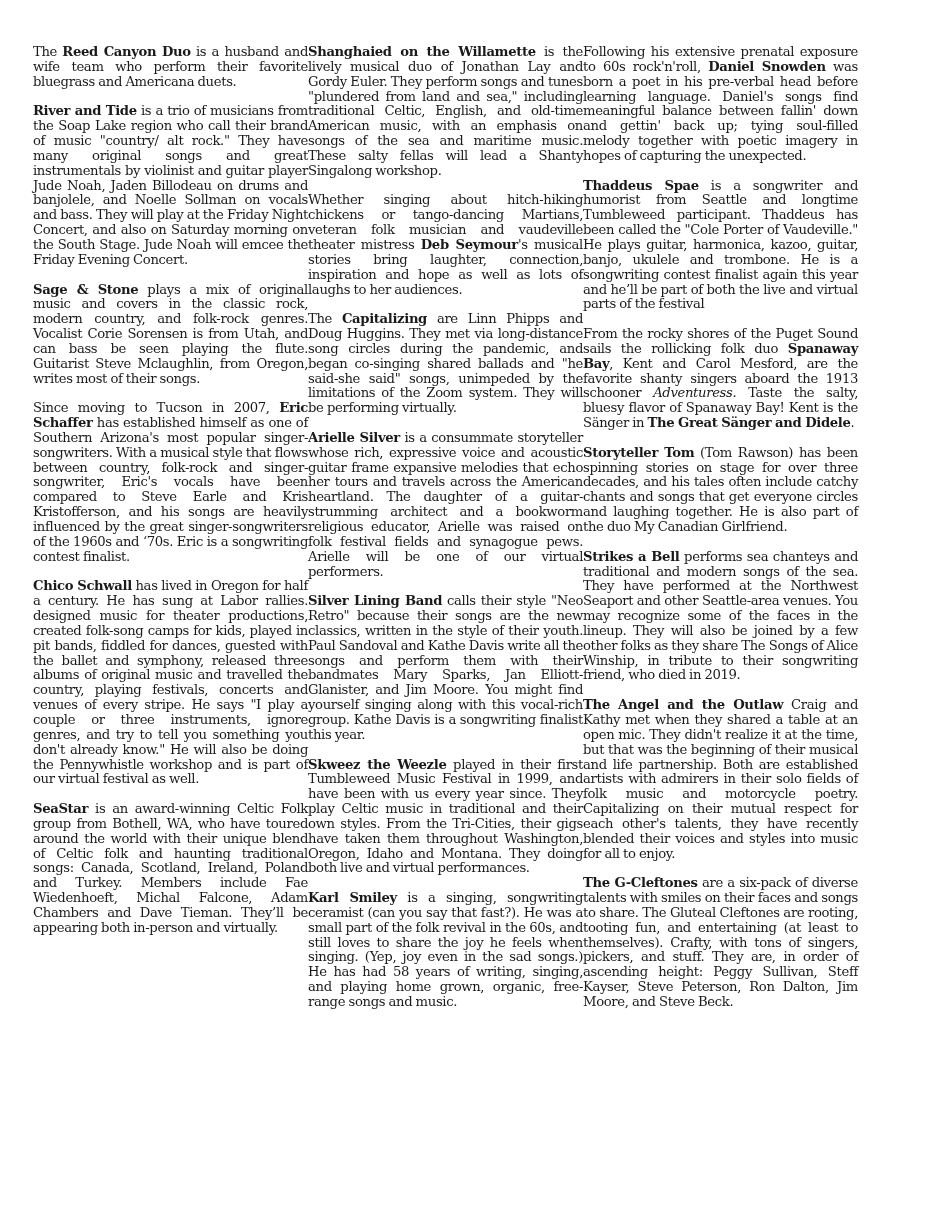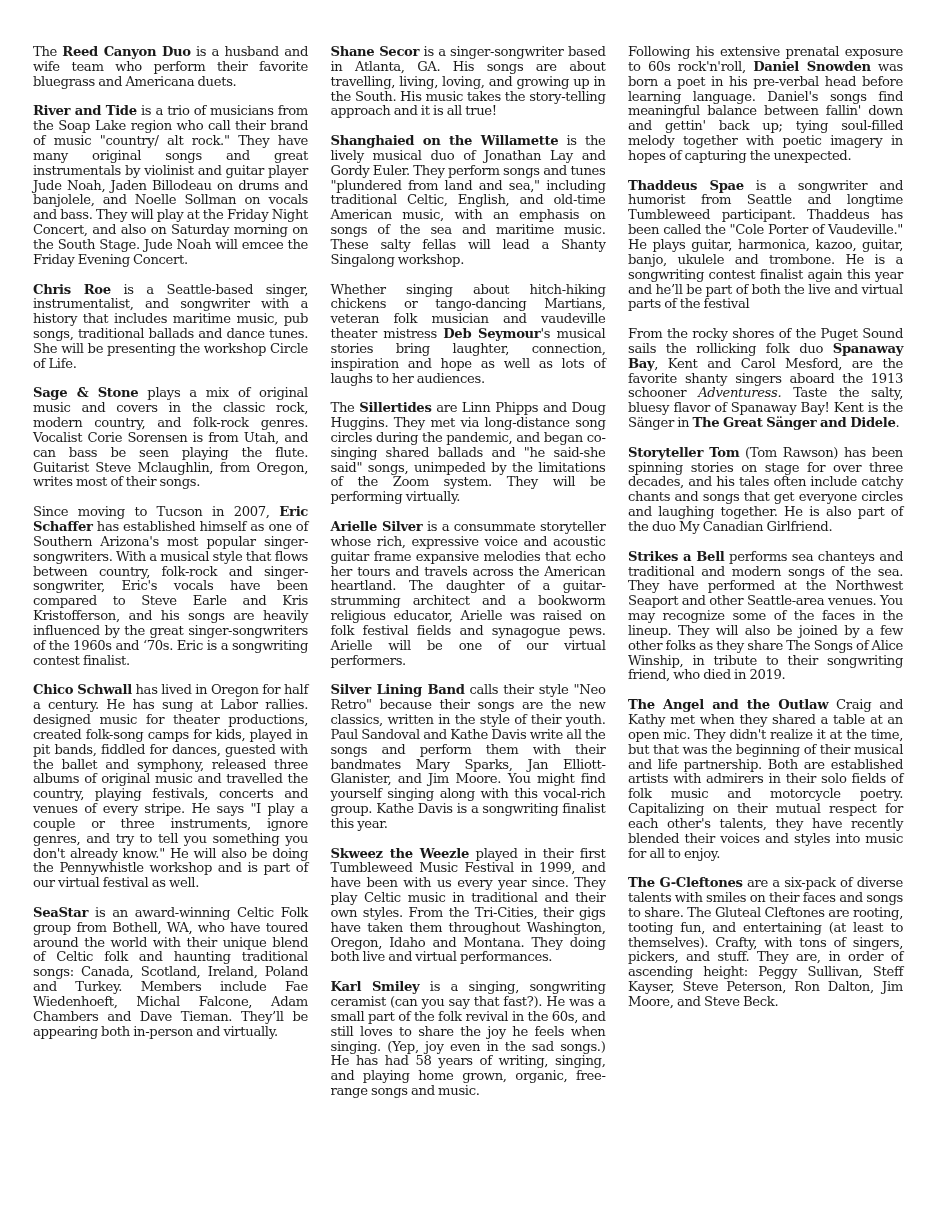--- a/index.html
+++ b/index.html
@@ -1,50 +1,48 @@
 <!DOCTYPE html>
 <html><head>
 <meta charset="utf-8">
 <style>
   html, body { margin: 0; padding: 0; background: #ffffff; }
   body { width: 933px; height: 1208px; position: relative; overflow: hidden; }
   .page {
     position: absolute; left: 33px; top: 45px; width: 870px;
-    display: flex; justify-content: space-between;
+    display: flex; 
   }
   .col { width: 275px; }
   .entry {
     font-family: "DejaVu Serif", "Liberation Serif", serif;
     font-size: 13.2px; line-height: 14.85px; color: #1a1a1a;
     text-align: justify; margin: 0 0 14.85px 0;
     letter-spacing: -0.35px; word-spacing: -0.5px;
   }
   .entry b { font-weight: bold; }
   .entry i { }
 </style>
 </head>
 <body>
 
 <div class="page">
 
   <div class="col">
     <p class="entry"><span>The </span><b>Reed Canyon Duo</b><span> is a husband and wife team who perform their favorite bluegrass and Americana duets.</span></p>
     <p class="entry"><span></span><b>River and Tide</b><span> is a trio of musicians from the Soap Lake region who call their brand of music "country/ alt rock." They have many original songs and great instrumentals by violinist and guitar player Jude Noah, Jaden Billodeau on drums and banjolele, and Noelle Sollman on vocals and bass. They will play at the Friday Night Concert, and also on Saturday morning on the South Stage. Jude Noah will emcee the Friday Evening Concert.</span></p>
-    <p class="entry"><span></span><b>Chris Roe</b><span> is a Seattle-based singer, instrumentalist, and songwriter with a history that includes maritime music, pub songs, traditional ballads and dance tunes. She will be presenting the workshop Circle of Life.</span></p>
     <p class="entry"><span></span><b>Sage &amp; Stone</b><span> plays a mix of original music and covers in the classic rock, modern country, and folk-rock genres. Vocalist Corie Sorensen is from Utah, and can bass be seen playing the flute. Guitarist Steve Mclaughlin, from Oregon, writes most of their songs.</span></p>
     <p class="entry"><span>Since moving to Tucson in 2007, </span><b>Eric Schaffer</b><span> has established himself as one of Southern Arizona's most popular singer-songwriters. With a musical style that flows between country, folk-rock and singer-songwriter, Eric's vocals have been compared to Steve Earle and Kris Kristofferson, and his songs are heavily influenced by the great singer-songwriters of the 1960s and ‘70s. Eric is a songwriting contest finalist.</span></p>
     <p class="entry"><span></span><b>Chico Schwall</b><span> has lived in Oregon for half a century. He has sung at Labor rallies. designed music for theater productions, created folk-song camps for kids, played in pit bands, fiddled for dances, guested with the ballet and symphony, released three albums of original music and travelled the country, playing festivals, concerts and venues of every stripe. He says "I play a couple or three instruments, ignore genres, and try to tell you something you don't already know." He will also be doing the Pennywhistle workshop and is part of our virtual festival as well.</span></p>
     <p class="entry"><span></span><b>SeaStar</b><span> is an award-winning Celtic Folk group from Bothell, WA, who have toured around the world with their unique blend of Celtic folk and haunting traditional songs: Canada, Scotland, Ireland, Poland and Turkey. Members include Fae Wiedenhoeft, Michal Falcone, Adam Chambers and Dave Tieman. They’ll be appearing both in-person and virtually.</span></p>
   </div>
 
   <div class="col">
-    <p class="entry"><span></span><b>Shane Secor</b><span> is a singer-songwriter based in Atlanta, GA. His songs are about travelling, living, loving, and growing up in the South. His music takes the story-telling approach and it is all true!</span></p>
     <p class="entry"><span></span><b>Shanghaied on the Willamette</b><span> is the lively musical duo of Jonathan Lay and Gordy Euler. They perform songs and tunes "plundered from land and sea," including traditional Celtic, English, and old-time American music, with an emphasis on songs of the sea and maritime music. These salty fellas will lead a Shanty Singalong workshop.</span></p>
     <p class="entry"><span>Whether singing about hitch-hiking chickens or tango-dancing Martians, veteran folk musician and vaudeville theater mistress </span><b>Deb Seymour</b><span>'s musical stories bring laughter, connection, inspiration and hope as well as lots of laughs to her audiences.</span></p>
-    <p class="entry"><span>The </span><b>Sillertides</b><span> are Linn Phipps and Doug Huggins. They met via long-distance song circles during the pandemic, and began co-singing shared ballads and "he said-she said" songs, unimpeded by the limitations of the Zoom system. They will be performing virtually.</span></p>
+    <p class="entry"><span>The </span><b>Capitalizing</b><span> are Linn Phipps and Doug Huggins. They met via long-distance song circles during the pandemic, and began co-singing shared ballads and "he said-she said" songs, unimpeded by the limitations of the Zoom system. They will be performing virtually.</span></p>
     <p class="entry"><span></span><b>Arielle Silver</b><span> is a consummate storyteller whose rich, expressive voice and acoustic guitar frame expansive melodies that echo her tours and travels across the American heartland. The daughter of a guitar-strumming architect and a bookworm religious educator, Arielle was raised on folk festival fields and synagogue pews. Arielle will be one of our virtual performers.</span></p>
     <p class="entry"><span></span><b>Silver Lining Band</b><span> calls their style "Neo Retro" because their songs are the new classics, written in the style of their youth. Paul Sandoval and Kathe Davis write all the songs and perform them with their bandmates Mary Sparks, Jan Elliott-Glanister, and Jim Moore. You might find yourself singing along with this vocal-rich group. Kathe Davis is a songwriting finalist this year.</span></p>
     <p class="entry"><span></span><b>Skweez the Weezle</b><span> played in their first Tumbleweed Music Festival in 1999, and have been with us every year since. They play Celtic music in traditional and their own styles. From the Tri-Cities, their gigs have taken them throughout Washington, Oregon, Idaho and Montana. They doing both live and virtual performances.</span></p>
     <p class="entry"><span></span><b>Karl Smiley</b><span> is a singing, songwriting ceramist (can you say that fast?). He was a small part of the folk revival in the 60s, and still loves to share the joy he feels when singing. (Yep, joy even in the sad songs.) He has had 58 years of writing, singing, and playing home grown, organic, free-range songs and music.</span></p>
   </div>
 
   <div class="col">
     <p class="entry"><span>Following his extensive prenatal exposure to 60s rock'n'roll, </span><b>Daniel Snowden</b><span> was born a poet in his pre-verbal head before learning language. Daniel's songs find meaningful balance between fallin' down and gettin' back up; tying soul-filled melody together with poetic imagery in hopes of capturing the unexpected.</span></p>
     <p class="entry"><span></span><b>Thaddeus Spae</b><span> is a songwriter and humorist from Seattle and longtime Tumbleweed participant. Thaddeus has been called the "Cole Porter of Vaudeville." He plays guitar, harmonica, kazoo, guitar, banjo, ukulele and trombone. He is a songwriting contest finalist again this year and he’ll be part of both the live and virtual parts of the festival</span></p>
     <p class="entry"><span>From the rocky shores of the Puget Sound sails the rollicking folk duo </span><b>Spanaway Bay</b><span>, Kent and Carol Mesford, are the favorite shanty singers aboard the 1913 schooner </span><i>Adventuress.</i><span> Taste the salty, bluesy flavor of Spanaway Bay! Kent is the Sänger in </span><b>The Great Sänger and Didele</b><span>.</span></p>

